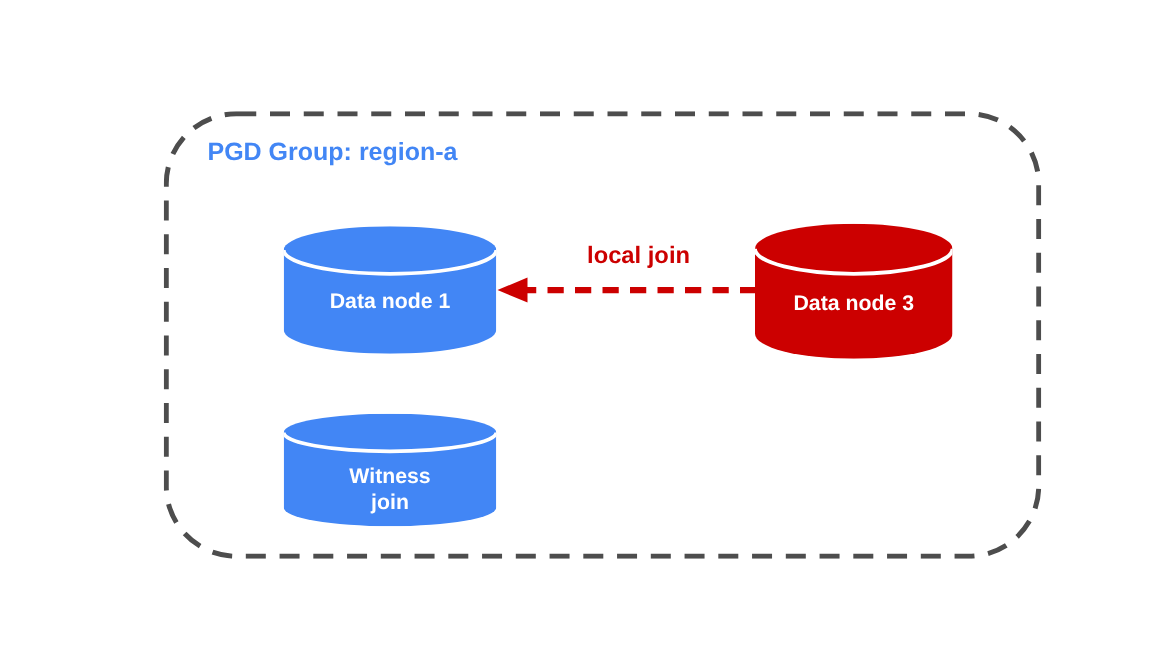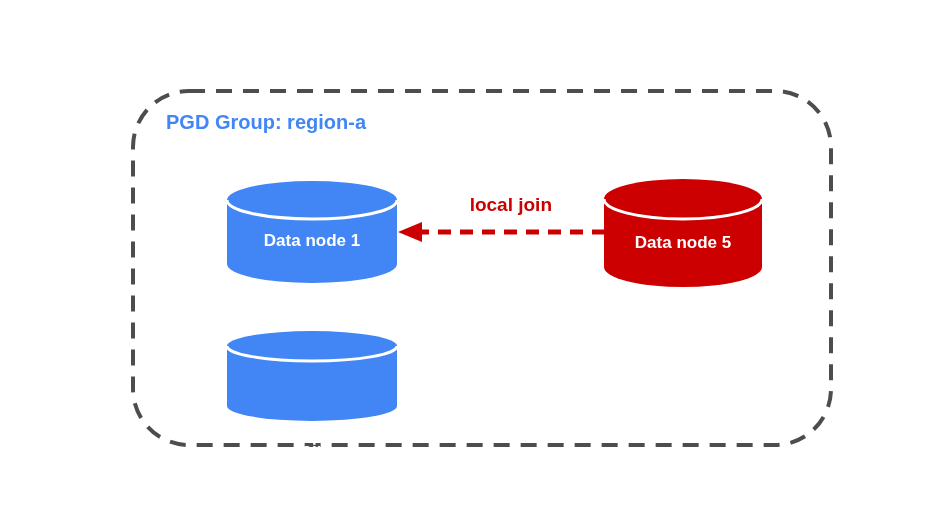--- a/index.html
+++ b/index.html
@@ -56,21 +56,21 @@
     font-weight: bold;
     font-size: 17px;
     line-height: 21px;
     white-space: nowrap;
   }
   .node1 { left: 227px; top: 181px; }
   .node1 .node-label { top: 49px; text-align: center; }
   .node2 { left: 604px; top: 179px; }
   .node2 .node-label { top: 53px; }
   .witness { left: 227px; top: 331px; }
-  .witness .node-label { top: 39px; margin-top: 48px; }
+  .witness .node-label { top: 39px; }
   .edge-arrow {
     position: absolute;
     left: 395px;
     top: 220px;
   }
   .edge-arrow line {
     stroke: var(--red);
     stroke-width: 5;
     stroke-dasharray: 13 9;
   }
@@ -104,21 +104,21 @@
       <path class="cyl-arc" d="M0,19 A85,19 0 0 0 170,19"></path>
     </svg>
     <div class="node-label">Data node 1</div>
   </div>
 
   <div class="node node2">
     <svg width="158" height="108" viewBox="0 0 158 108" aria-hidden="true">
       <path class="cyl-red" d="M0,20 A79,20 0 0 1 158,20 L158,88 A79,20 0 0 1 0,88 Z"></path>
       <path class="cyl-arc" d="M0,20 A79,20 0 0 0 158,20"></path>
     </svg>
-    <div class="node-label">Data node 5</div>
+    <div class="node-label">Data node 3</div>
   </div>
 
   <div class="node witness">
     <svg width="170" height="90" viewBox="0 0 170 90" aria-hidden="true">
       <path class="cyl-blue" d="M0,15 A85,15 0 0 1 170,15 L170,75 A85,15 0 0 1 0,75 Z"></path>
       <path class="cyl-arc" d="M0,15 A85,15 0 0 0 170,15"></path>
     </svg>
     <div class="node-label">
       <div>Witness</div>
       <div>join</div>

